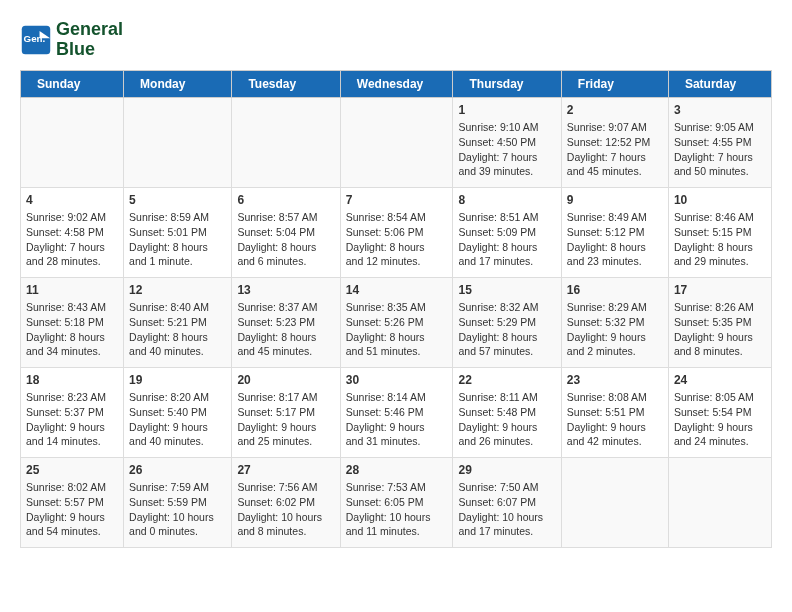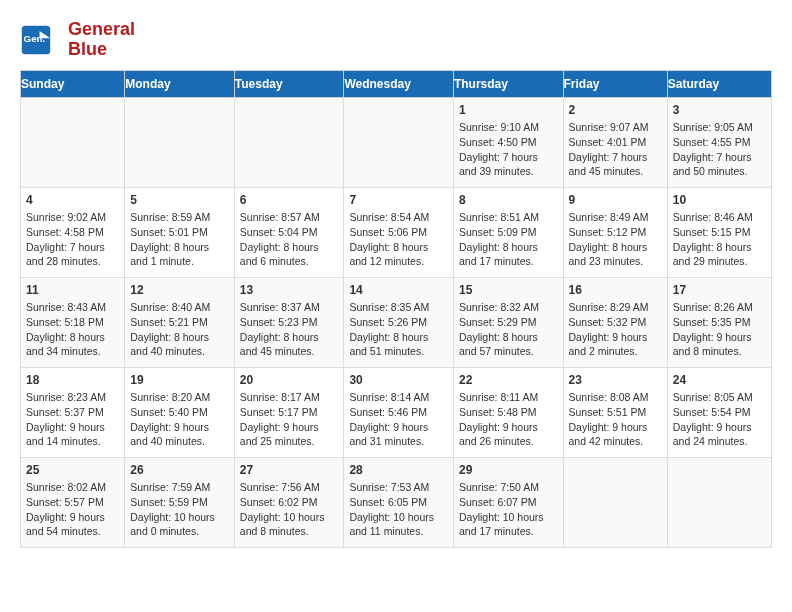--- a/index.html
+++ b/index.html
@@ -12,30 +12,30 @@
     }
     .header {
       display: flex;
       justify-content: space-between;
       align-items: flex-start;
       margin-bottom: 10px;
     }
     .logo {
       display: flex;
       align-items: center;
-      gap: 16px;
+      gap: 4px;
     }
     .logo-text {
       font-size: 18px;
       font-weight: bold;
       color: #333;
       line-height: 1.1;
     }
     .logo-text span {
-      color: #b91c1c;
+      color: #14532d;
     }
     .logo-icon {
       width: 32px;
       height: 32px;
     }
     .title-block {
       text-align: right;
     }
     .title-block h1 {
       font-size: 32px;
@@ -48,21 +48,21 @@
       color: #333;
     }
     table {
       width: 100%;
       border-collapse: collapse;
       font-size: 11px;
     }
     thead tr th {
       background-color: #1a6bb5;
       color: #fff;
-      padding: 6px 0;
+      padding: 6px 16px;
       text-align: left;
       font-size: 12px;
       font-weight: bold;
       border: 1px solid #ccc;
     }
     tbody tr td {
       vertical-align: top;
       padding: 4px 5px;
       border: 1px solid #ddd;
       min-height: 80px;
@@ -127,21 +127,21 @@
         <td>
           <span class="day-num">1</span>
           <div class="day-info">Sunrise: 9:10 AM</div>
           <div class="day-info">Sunset: 4:50 PM</div>
           <div class="day-info">Daylight: 7 hours</div>
           <div class="day-info">and 39 minutes.</div>
         </td>
         <td>
           <span class="day-num">2</span>
           <div class="day-info">Sunrise: 9:07 AM</div>
-          <div class="day-info">Sunset: 4:01 PM</div>
+          <div class="day-info">Sunset: 12:52 PM</div>
           <div class="day-info">Daylight: 7 hours</div>
           <div class="day-info">and 45 minutes.</div>
         </td>
         <td>
           <span class="day-num">3</span>
           <div class="day-info">Sunrise: 9:05 AM</div>
           <div class="day-info">Sunset: 4:55 PM</div>
           <div class="day-info">Daylight: 7 hours</div>
           <div class="day-info">and 50 minutes.</div>
         </td>

